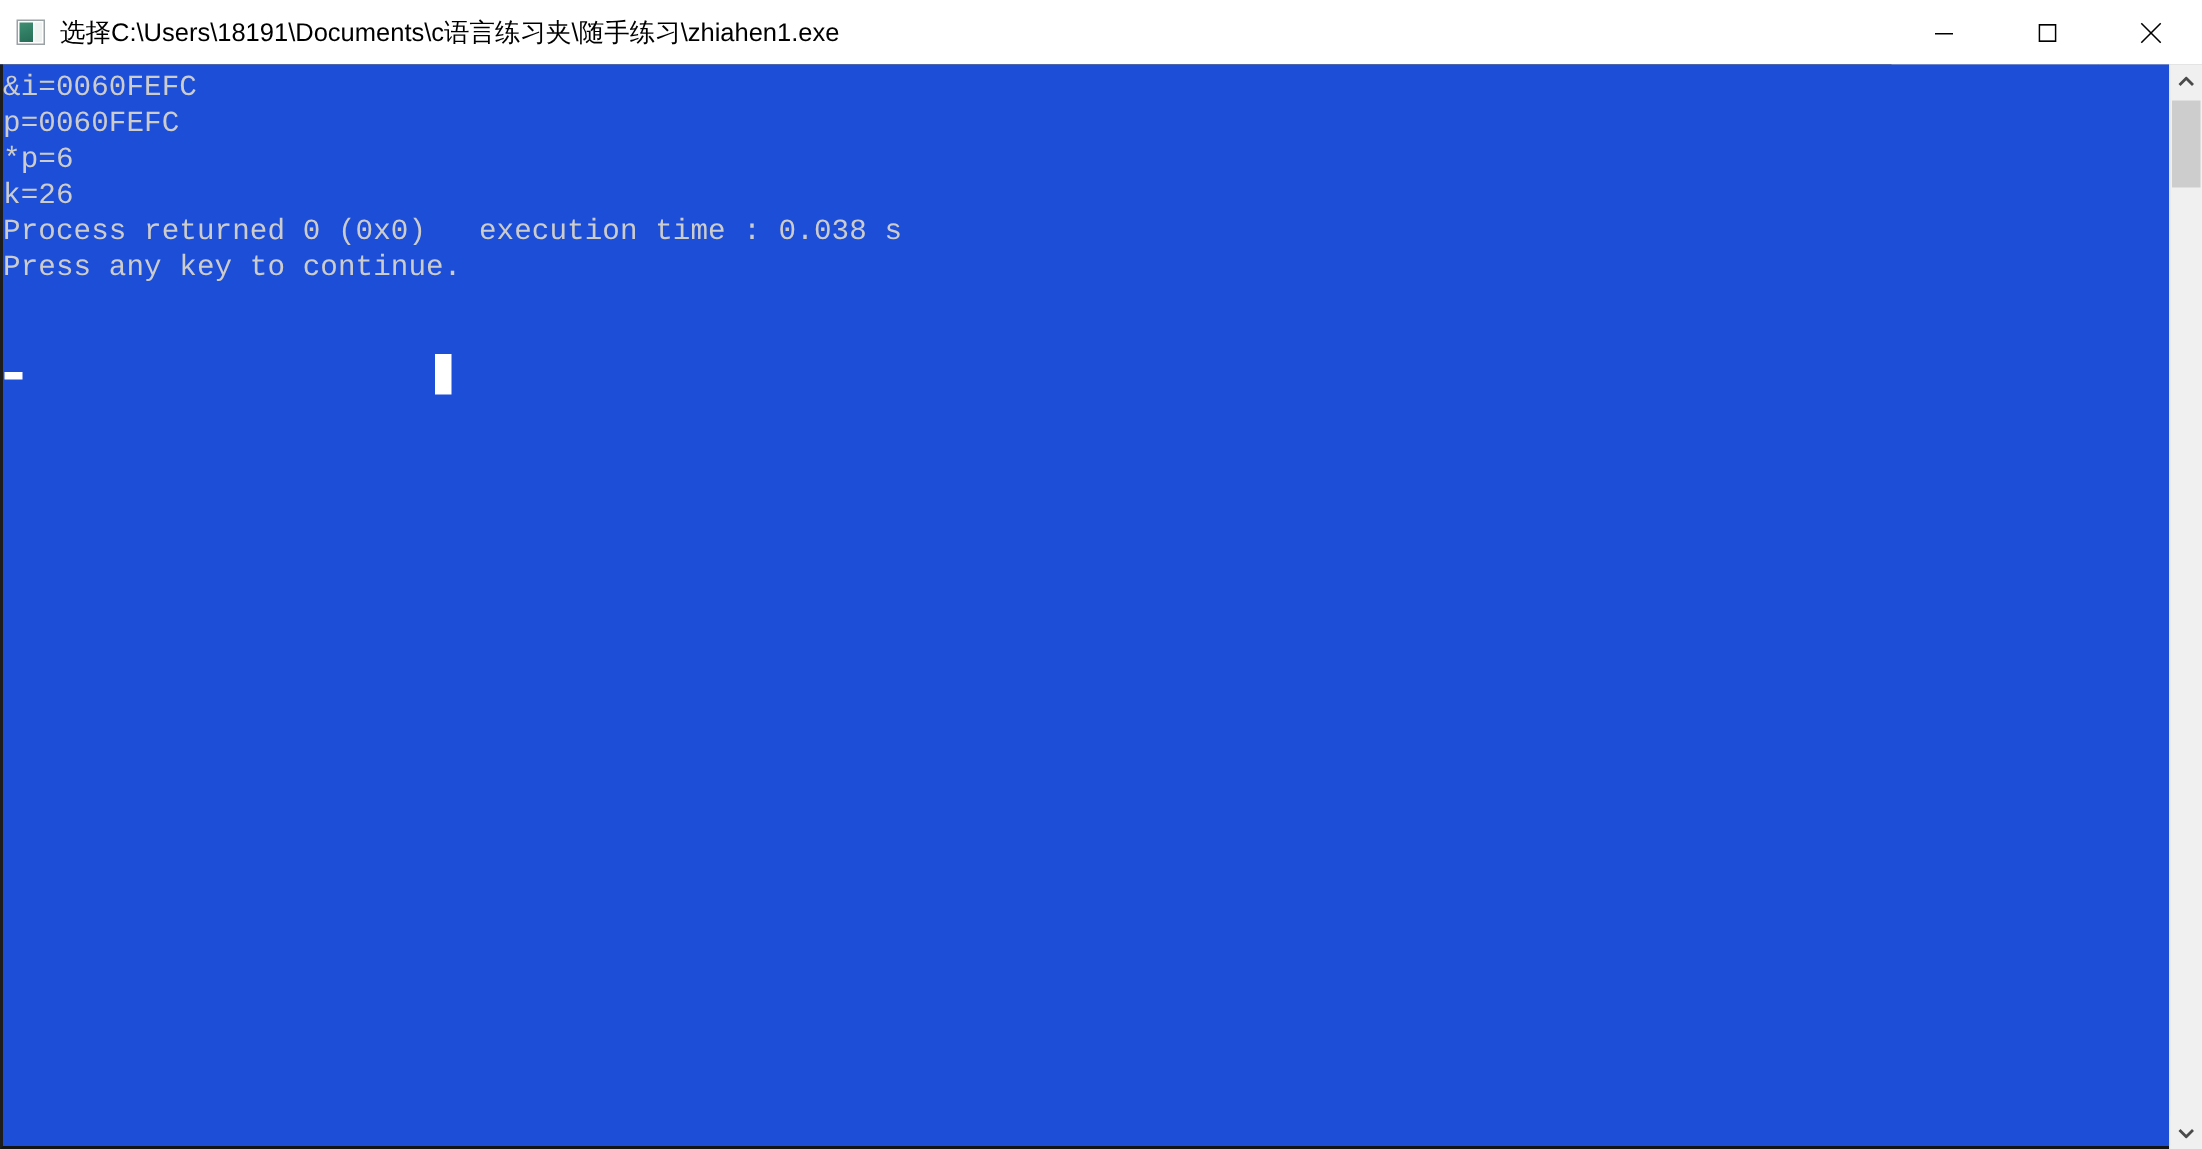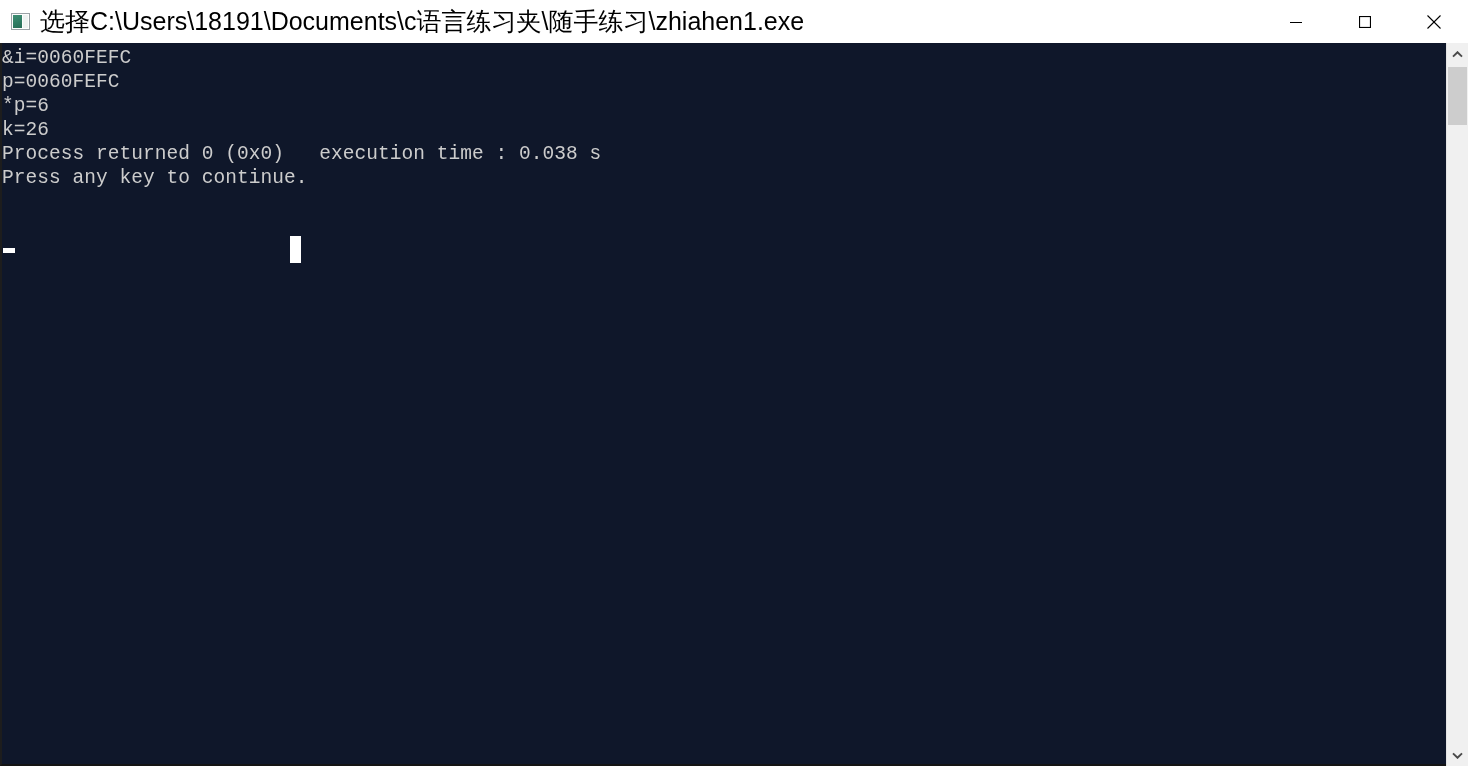--- a/index.html
+++ b/index.html
@@ -68,21 +68,21 @@
   }
   .app-icon .screen2 {
     position: absolute;
     left: 12px; top: 3px;
     width: 5px;
     height: 13px;
     background: #eef2f1;
   }
   .title-text {
     font-family: "Liberation Sans", sans-serif;
-    font-size: 25px;
+    font-size: 17px;
     line-height: 43px;
     color: #000000;
     white-space: nowrap;
     letter-spacing: 0px;
   }
 
   
   .win-buttons {
     display: flex;
     height: 43px;
@@ -99,21 +99,21 @@
   }
   .win-btn svg { display: block; }
 
   
   .console {
     position: absolute;
     left: 0;
     top: 43px;
     width: 1446px;
     height: 723px;
-    background: #0f172a;
+    background: #1d4ed8;
     box-sizing: border-box;
     border-left: 2px solid #1d1d1d;
     border-bottom: 2px solid #141414;
     overflow: hidden;
   }
   .console-text {
     position: absolute;
     left: 0px;
     top: 3px;
     margin: 0;

